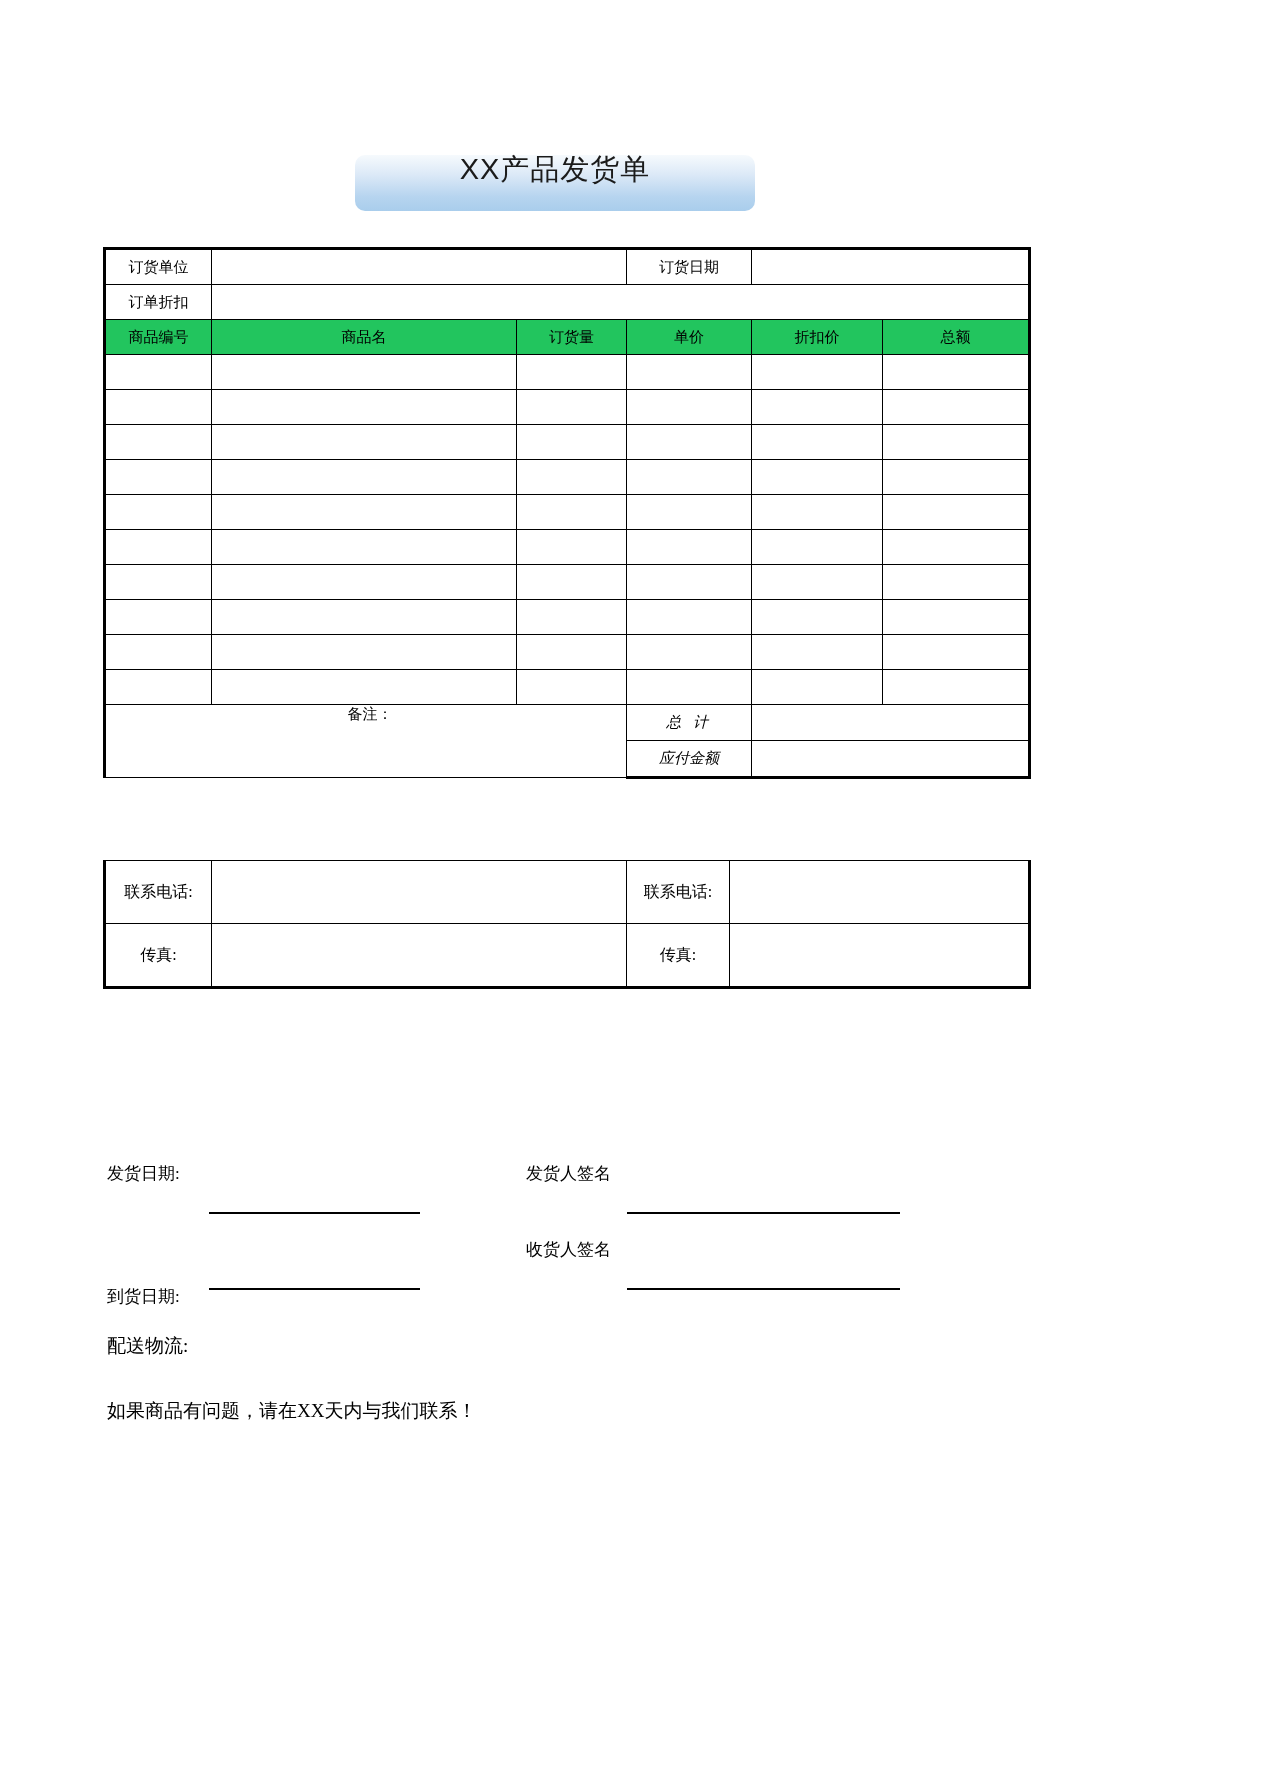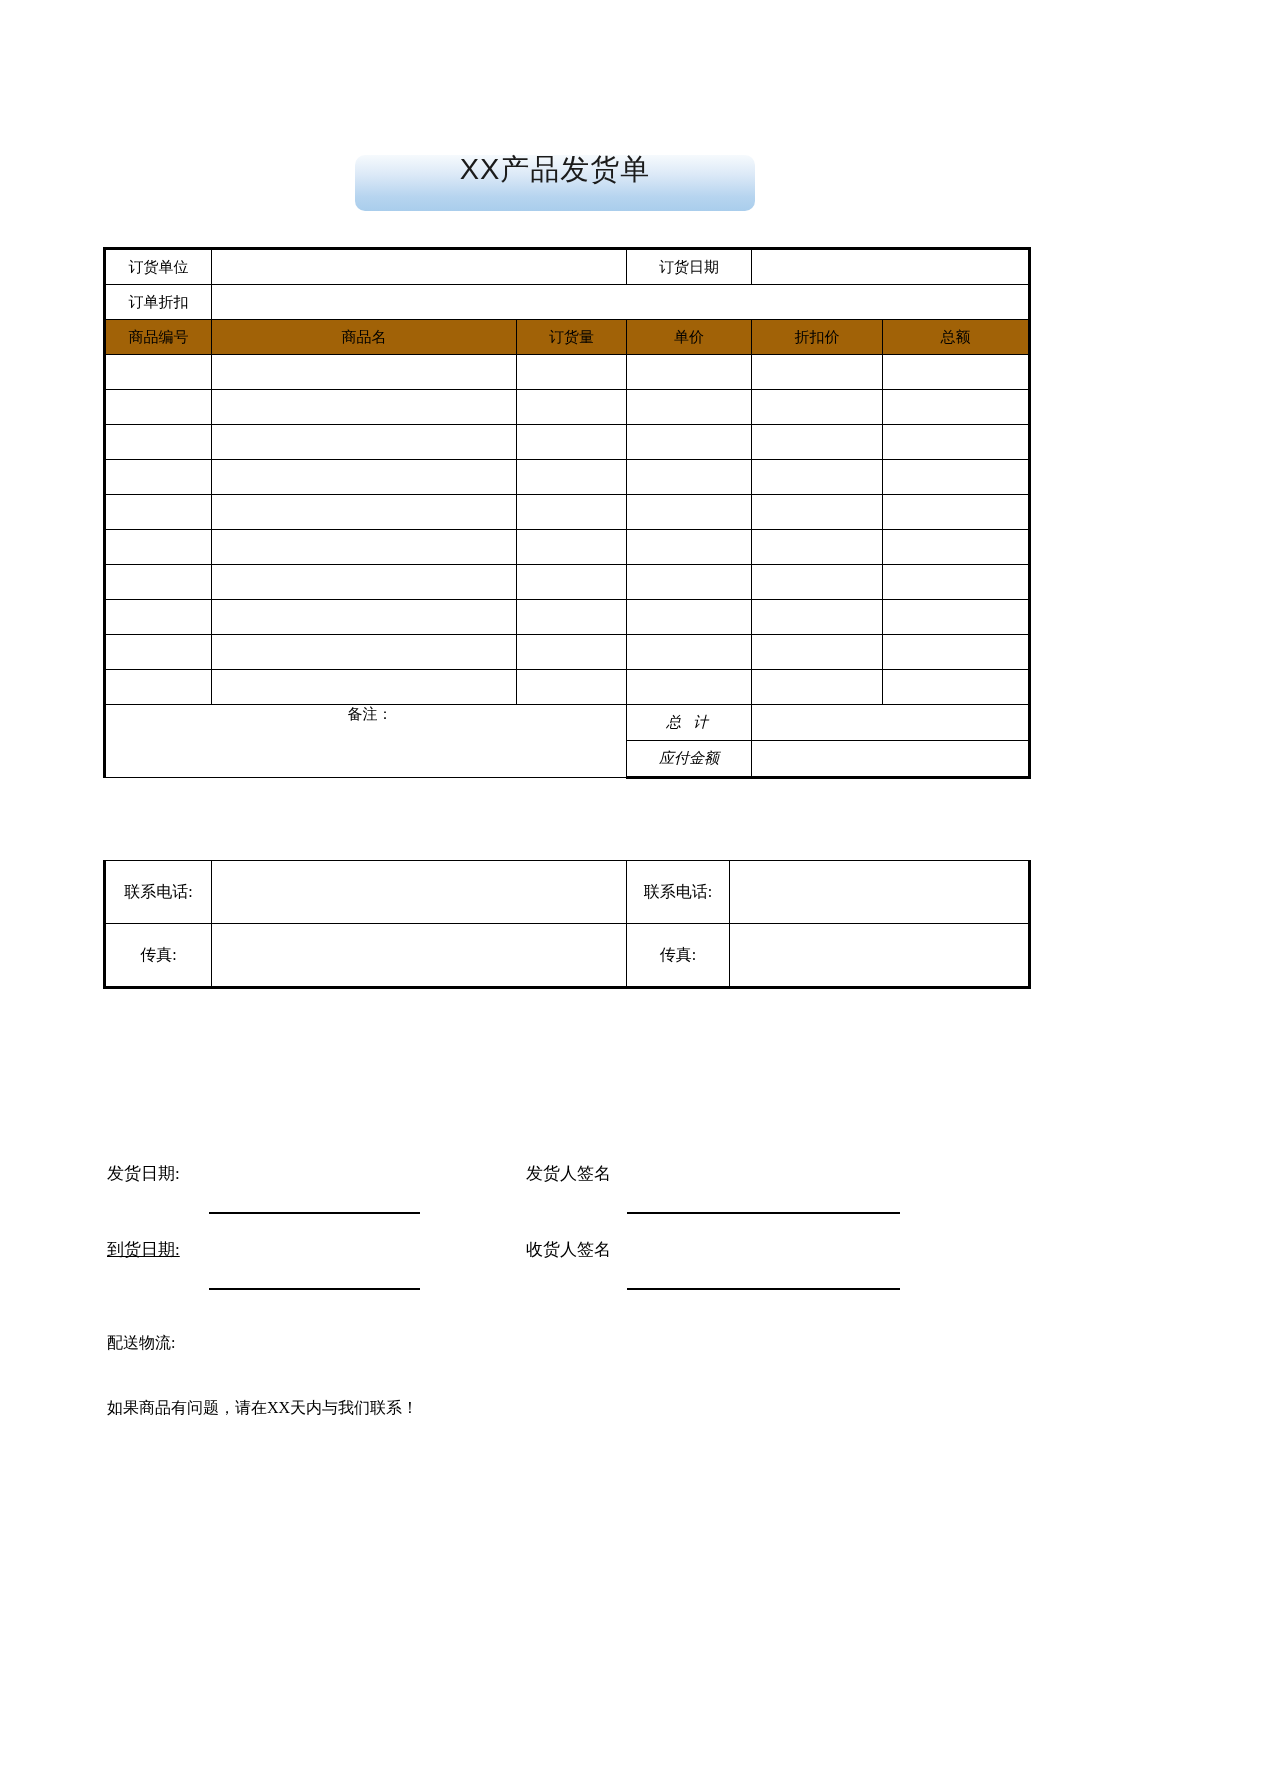--- a/index.html
+++ b/index.html
@@ -71,21 +71,21 @@
     width: 925px;
     padding-left: 44px;
   }
   #main-table td { height: 34px; }
   #main-table .outer-top { border-top: 3px solid #000; }
   #main-table .outer-bottom { border-bottom: 3px solid #000; font-style: italic; }
   #main-table .outer-left { border-left: 3px solid #000; }
   #main-table .outer-right { border-right: 3px solid #000; }
 
   .hdr-yellow td {
-    background: #a16207;
+    background: #22c55e;
     font-size: 15px;
   }
   .lbl { white-space: nowrap; }
   .row-empty td { height: 37px; }
 
   .note-cell {
     text-align: left;
     padding-left: 8px !important;
     vertical-align: top !important;
     height: 72px !important;
@@ -125,21 +125,21 @@
     white-space: nowrap;
     text-align: center;
   }
   .sig-line {
     position: absolute;
     height: 0;
     border-bottom: 2.5px solid #000;
   }
   .foot-text {
     position: absolute;
-    font-size: 16px;
+    font-size: 19px;
     white-space: nowrap;
   }
 </style>
 </head>
 <body>
 
 <div class="page">
 
   <div class="title-wrap">
     <div class="title-box">
@@ -296,21 +296,21 @@
     </tbody>
   </table>
 
   <div class="sig-area">
     <span class="sig-label" style="left:107px; top:1162px;">发货日期:</span>
     <div class="sig-line" style="left:209px; top:1212px; width:211px;"></div>
 
     <span class="sig-label" style="left:526px; top:1162px;">发货人签名</span>
     <div class="sig-line" style="left:627px; top:1212px; width:273px;"></div>
 
-    <span class="sig-label" style="left:107px; top:1238px;text-decoration:underline;">到货日期:</span>
+    <span class="sig-label" style="left:107px; top:1285px;">到货日期:</span>
     <div class="sig-line" style="left:209px; top:1288px; width:211px;"></div>
 
     <span class="sig-label" style="left:526px; top:1238px;">收货人签名</span>
     <div class="sig-line" style="left:627px; top:1288px; width:273px;"></div>
 
     <span class="foot-text" style="left:107px; top:1333px;">配送物流:</span>
     <span class="foot-text" style="left:107px; top:1398px;">如果商品有问题，请在XX天内与我们联系！</span>
   </div>
 
 </div>

